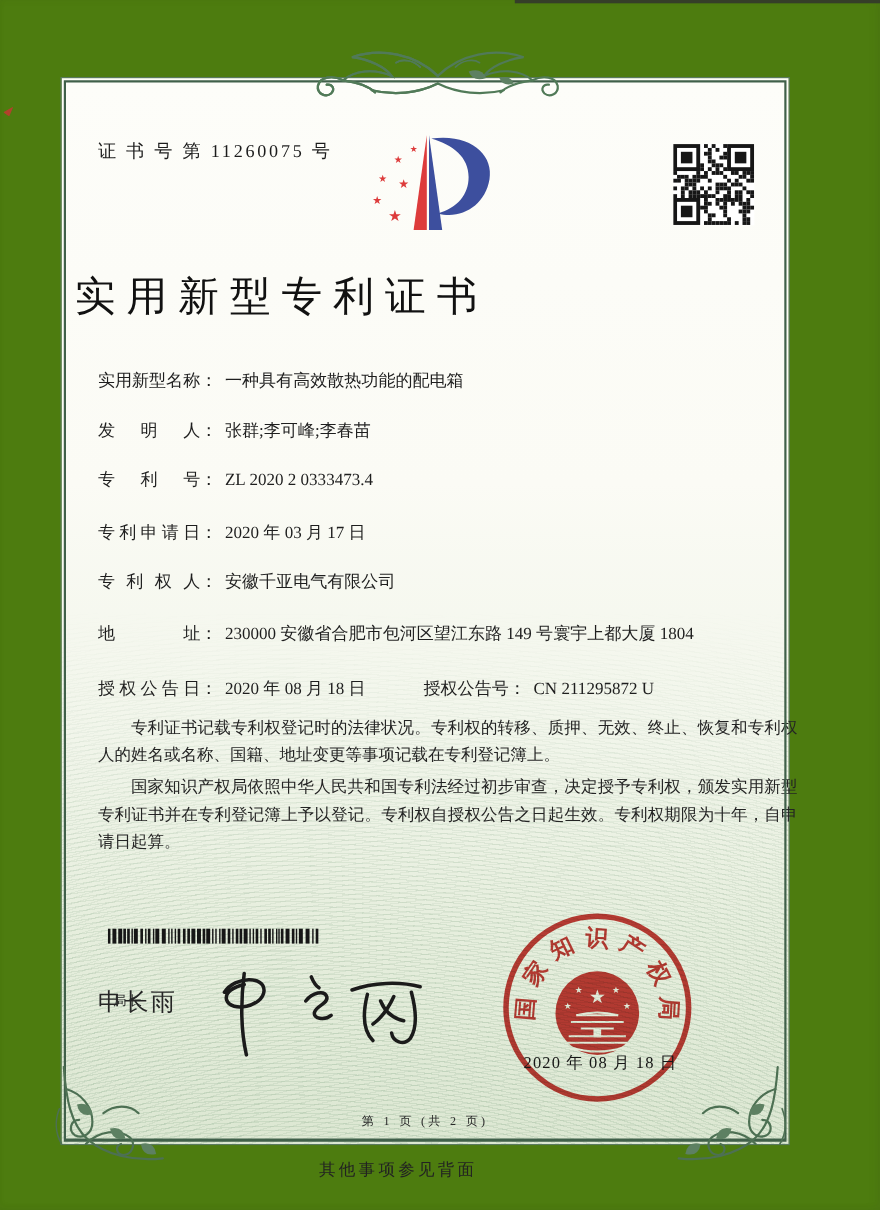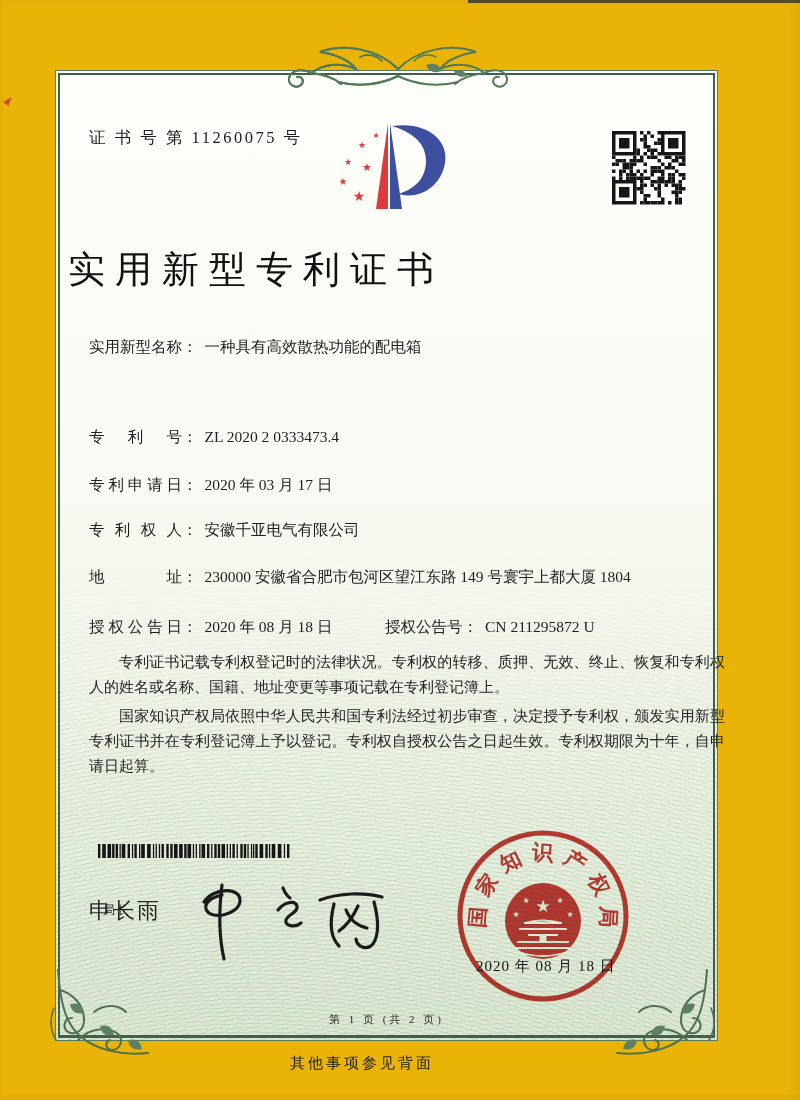--- a/index.html
+++ b/index.html
@@ -1,18 +1,18 @@
 <!DOCTYPE html>
 <html><head>
 <meta charset="utf-8">
 <style>
   * { margin:0; padding:0; box-sizing:border-box; }
   html,body { width:800px; height:1100px; }
   body { font-family:"Liberation Serif","DejaVu Serif",serif; background:#e9e9e6; }
-  .page { position:relative; width:800px; height:1100px; background:#eab308; overflow:hidden;
+  .page { position:relative; width:800px; height:1100px; background:#4d7c0f; overflow:hidden;
           box-shadow: inset -4px 0 8px rgba(60,60,50,.06), inset 0 -3px 6px rgba(60,60,50,.04); }
   .scan-line-top { position:absolute; left:468px; top:0; width:332px; height:3px; background:#2f2f2f; opacity:.8; }
   .red-mark { position:absolute; left:3px; top:97px; width:9px; height:9px; background:#c33; 
               clip-path:polygon(0 55%,100% 0,60% 100%); opacity:.8; }
 
   
   .frame { position:absolute; left:55px; top:70px; width:663px; height:971px;
            border:1px solid #5a7a5e;
            background:linear-gradient(180deg,#fdfdf9 0%,#fbfbf5 38%,#f1f5ea 62%,#e6eedd 80%,#dce7d2 100%); }
   .frame::before { content:''; position:absolute; inset:2px; border:2px solid #40604a;
@@ -247,20 +247,23 @@
           <rect x="0" y="49" width="24.5" height="24.5" fill="#161616"></rect>
           <rect x="3.5" y="52.5" width="17.5" height="17.5" fill="#ffffff"></rect>
           <rect x="7" y="56" width="10.5" height="10.5" fill="#161616"></rect>
         </svg></div>
 
     <div class="title">实用新型专利证书</div>
 
     <div class="row" style="top:264px">
       <span class="flabel">实用新型名称</span><span class="colon">：</span><span class="fvalue">一种具有高效散热功能的配电箱</span>
     </div>
+    <div class="row" style="top:309px">
+      <span class="flabel">发明人</span><span class="colon">：</span><span class="fvalue">张群;李可峰;李春苗</span>
+    </div>
     <div class="row" style="top:354px">
       <span class="flabel">专利号</span><span class="colon">：</span><span class="fvalue">ZL 2020 2 0333473.4</span>
     </div>
     <div class="row" style="top:402px">
       <span class="flabel">专利申请日</span><span class="colon">：</span><span class="fvalue">2020 年 03 月 17 日</span>
     </div>
     <div class="row" style="top:447px">
       <span class="flabel">专利权人</span><span class="colon">：</span><span class="fvalue">安徽千亚电气有限公司</span>
     </div>
     <div class="row" style="top:494px">

